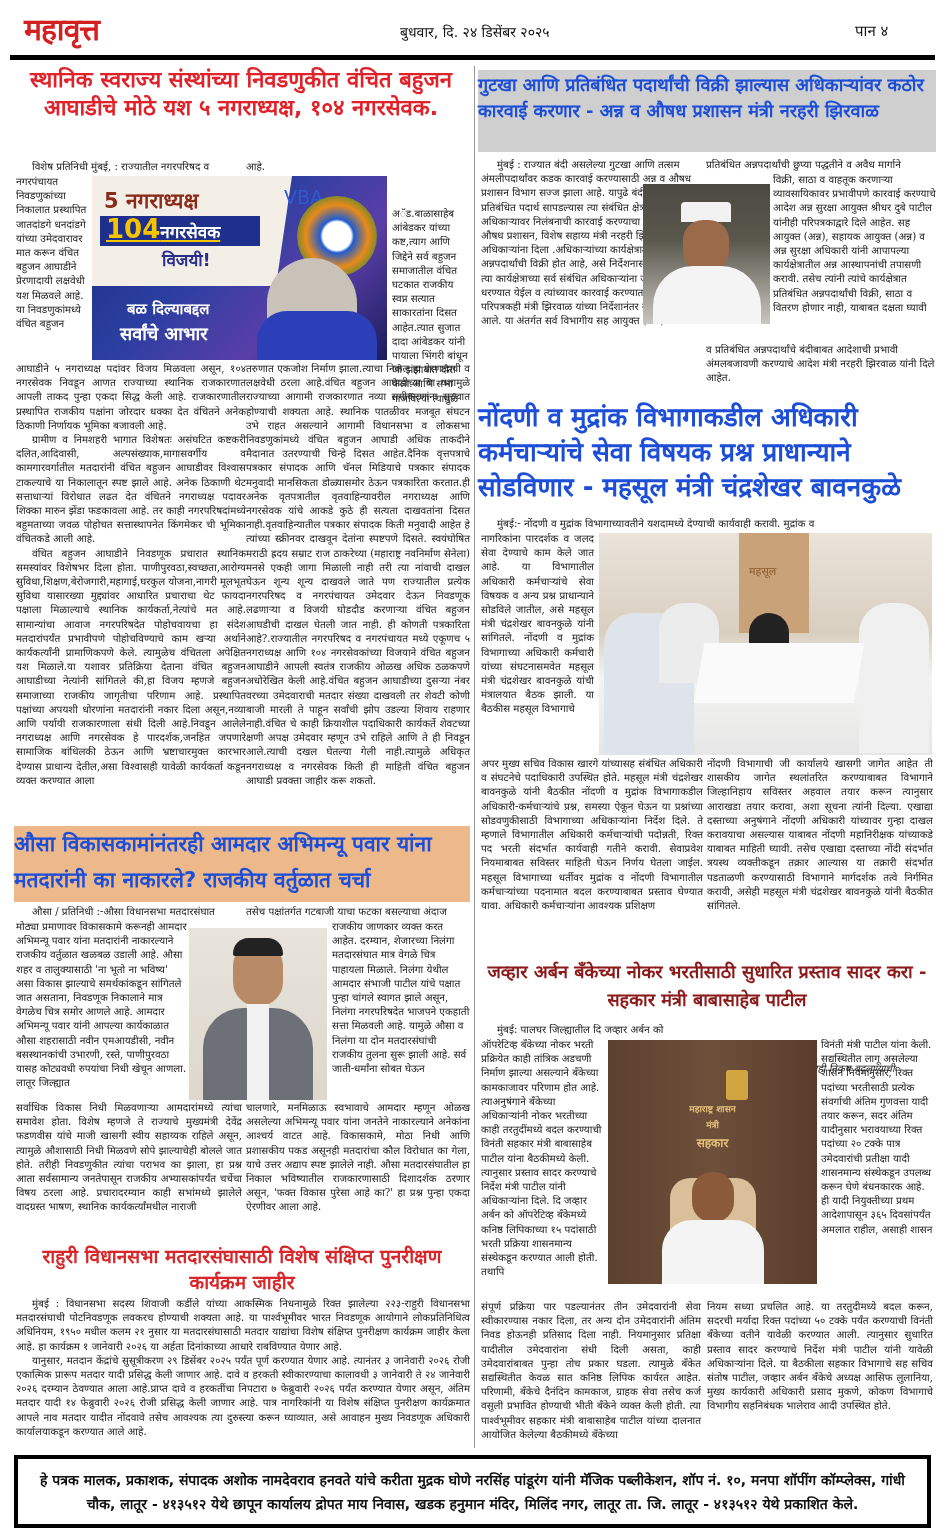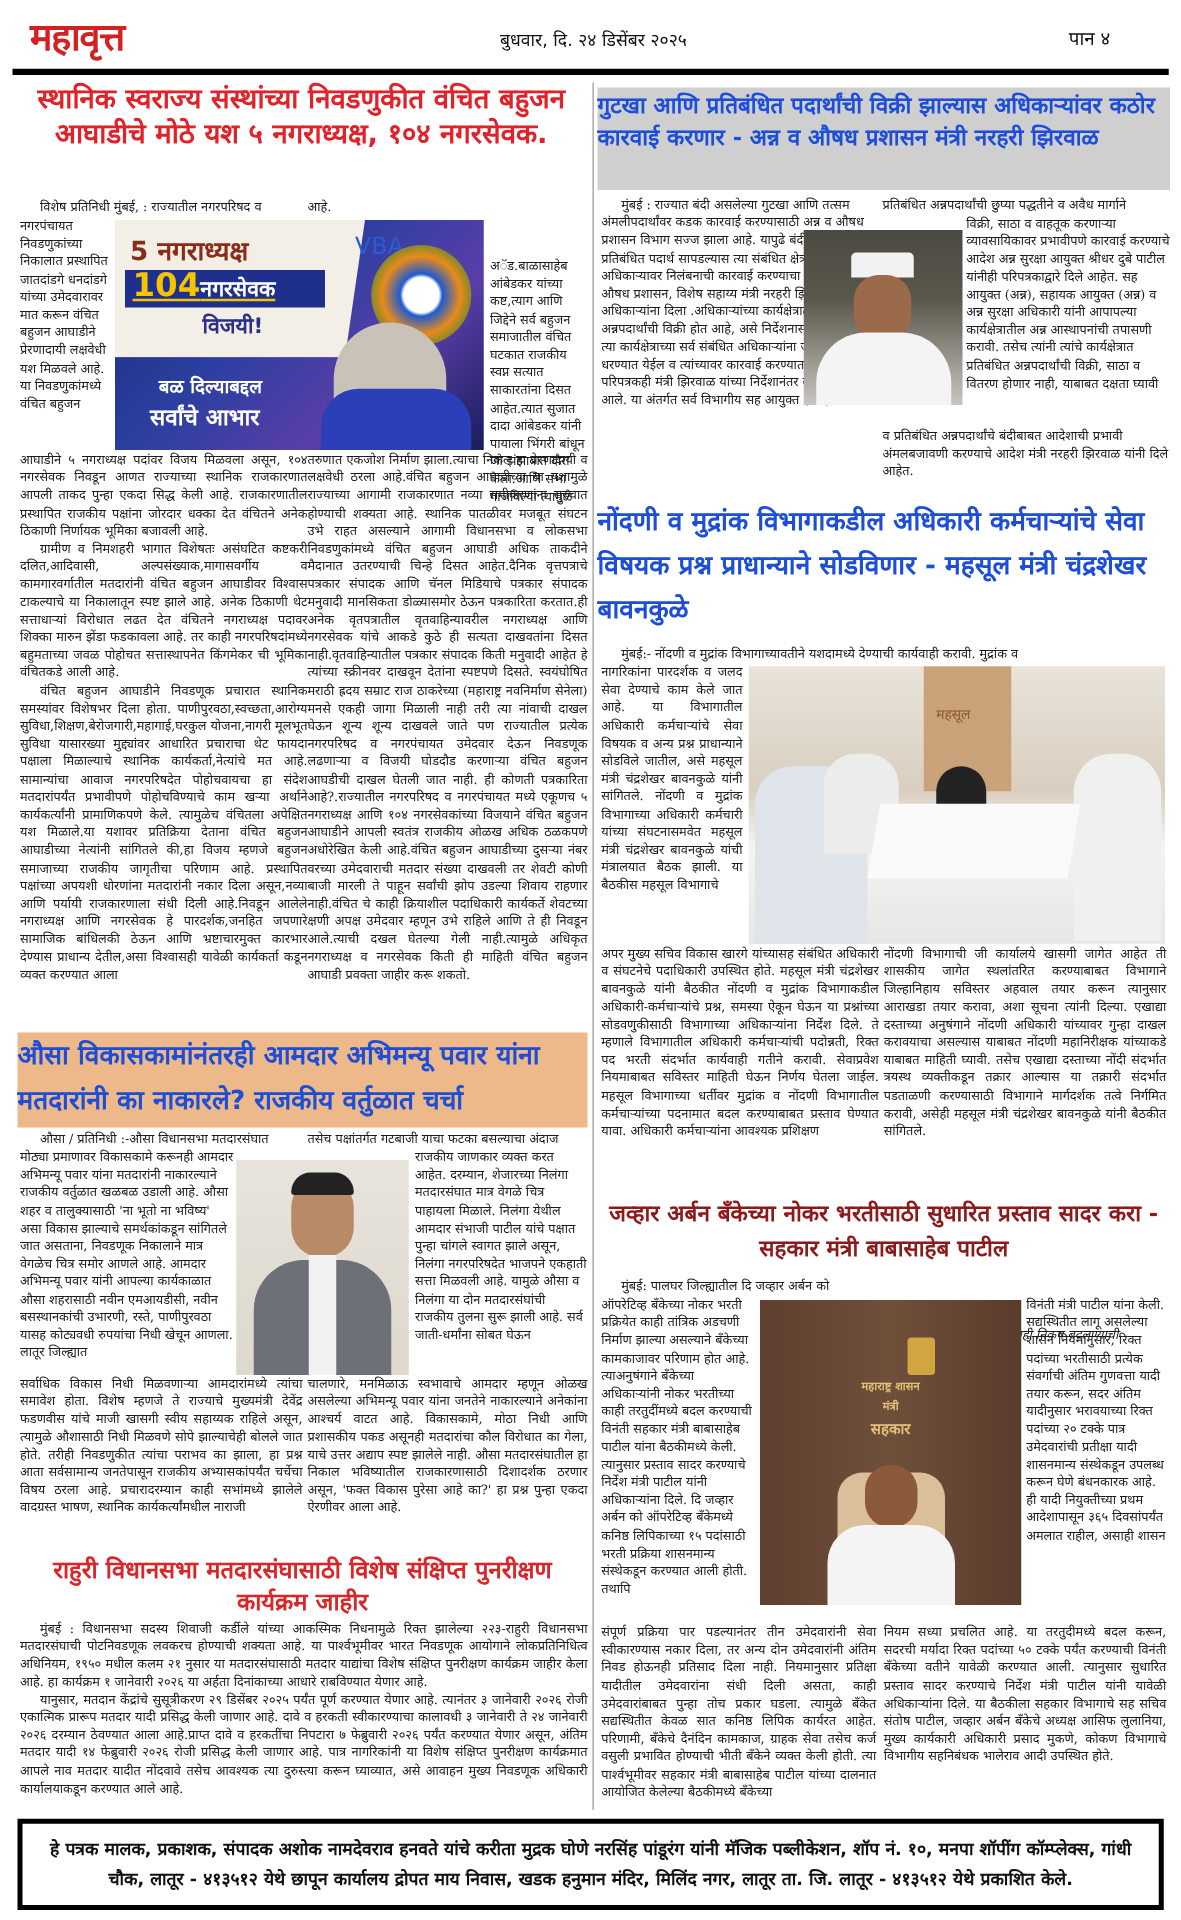--- a/index.html
+++ b/index.html
@@ -69,21 +69,21 @@
   </div>
 <div class="abs photo" style="left:643px; top:184px; width:127px; height:140px; background: linear-gradient(180deg,#4b4a42 0%,#5a574c 40%,#c8c6c0 100%);">
   <div style="position:absolute; left:38px; top:18px; width:50px; height:20px; background:#f2f2f2; border-radius:4px 4px 0 0;"></div>
   <div style="position:absolute; left:40px; top:36px; width:46px; height:52px; background:#9a6a4a; border-radius:20px;"></div>
   <div style="position:absolute; left:10px; top:82px; width:108px; height:58px; background:#f4f4f4; border-radius:40px 40px 0 0;"></div>
 </div>
 <div class="abs body-text" style="left:706px; top:158px; width:230px; text-align:left;">प्रतिबंधित अन्नपदार्थांची छुप्या पद्धतीने व अवैध मार्गाने</div>
 <div class="abs body-text" style="left:773px; top:173px; width:163px; text-align:left;">विक्री, साठा व वाहतूक करणाऱ्या व्यावसायिकावर प्रभावीपणे कारवाई करण्याचे आदेश अन्न सुरक्षा आयुक्त श्रीधर दुबे पाटील यांनीही परिपत्रकाद्वारे दिले आहेत. सह आयुक्त (अन्न), सहायक आयुक्त (अन्न) व अन्न सुरक्षा अधिकारी यांनी आपापल्या कार्यक्षेत्रातील अन्न आस्थापनांची तपासणी करावी. तसेच त्यांनी त्यांचे कार्यक्षेत्रात प्रतिबंधित अन्नपदार्थांची विक्री, साठा व वितरण होणार नाही, याबाबत दक्षता घ्यावी</div>
 <div class="abs body-text" style="left:706px; top:343px; width:230px; text-align:left;">व प्रतिबंधित अन्नपदार्थांचे बंदीबाबत आदेशाची प्रभावी अंमलबजावणी करण्याचे आदेश मंत्री नरहरी झिरवाळ यांनी दिले आहेत.</div>
 
-<div class="abs hl-dark" style="left:478px; top:400px; width:458px; font-size:21px; line-height:35px;">नोंदणी व मुद्रांक विभागाकडील अधिकारी कर्मचाऱ्यांचे सेवा विषयक प्रश्न प्राधान्याने सोडविणार - महसूल मंत्री चंद्रशेखर बावनकुळे</div>
+<div class="abs hl-dark" style="left:478px; top:400px; width:458px; font-size:26px; line-height:35px;">नोंदणी व मुद्रांक विभागाकडील अधिकारी कर्मचाऱ्यांचे सेवा विषयक प्रश्न प्राधान्याने सोडविणार - महसूल मंत्री चंद्रशेखर बावनकुळे</div>
 <div class="abs body-text" style="left:481px; top:517px; width:455px;">
     <p>मुंबई:- नोंदणी व मुद्रांक विभागाच्यावतीने यशदामध्ये देण्याची कार्यवाही करावी. मुद्रांक व</p>
   </div>
 <div class="abs body-text" style="left:481px; top:532px; width:113px;">नागरिकांना पारदर्शक व जलद सेवा देण्याचे काम केले जात आहे. या विभागातील अधिकारी कर्मचाऱ्यांचे सेवा विषयक व अन्य प्रश्न प्राधान्याने सोडविले जातील, असे महसूल मंत्री चंद्रशेखर बावनकुळे यांनी सांगितले. नोंदणी व मुद्रांक विभागाच्या अधिकारी कर्मचारी यांच्या संघटनासमवेत महसूल मंत्री चंद्रशेखर बावनकुळे यांची मंत्रालयात बैठक झाली. या बैठकीस महसूल विभागाचे</div>
 <div class="abs photo" style="left:599px; top:533px; width:333px; height:222px; background: linear-gradient(180deg,#e9e3da 0%,#d9cfc0 45%,#f4f4f2 65%,#e6e6e6 100%);">
   <div style="position:absolute; left:140px; top:0; width:70px; height:100px; background:#c9a27a;"></div>
   <div style="position:absolute; left:150px; top:30px; font-size:11px; color:#8b5a2b; font-weight:normal;">महसूल</div>
   <div style="position:absolute; left:150px; top:80px; width:40px; height:40px; background:#222; border-radius:20px 20px 0 0;"></div>
   <div style="position:absolute; left:5px; top:80px; width:90px; height:142px; background:#dfe3ea; border-radius:30px 30px 0 0;"></div>
   <div style="position:absolute; left:60px; top:70px; width:60px; height:80px; background:#ececec; border-radius:25px 25px 0 0;"></div>

